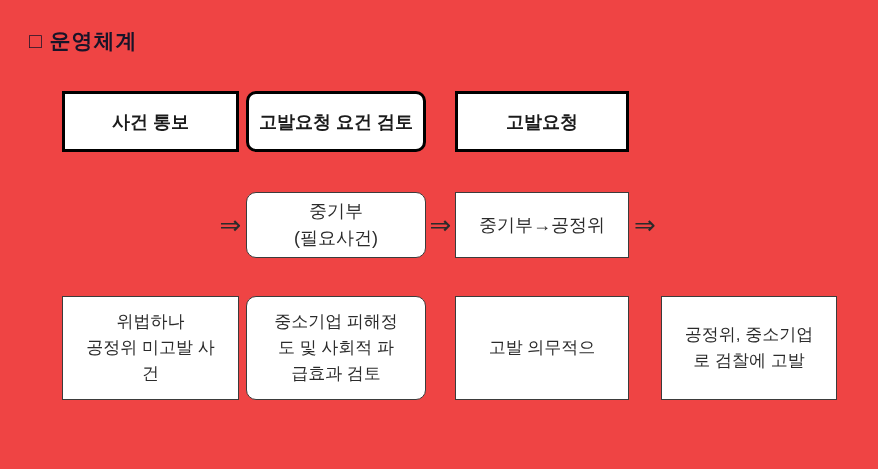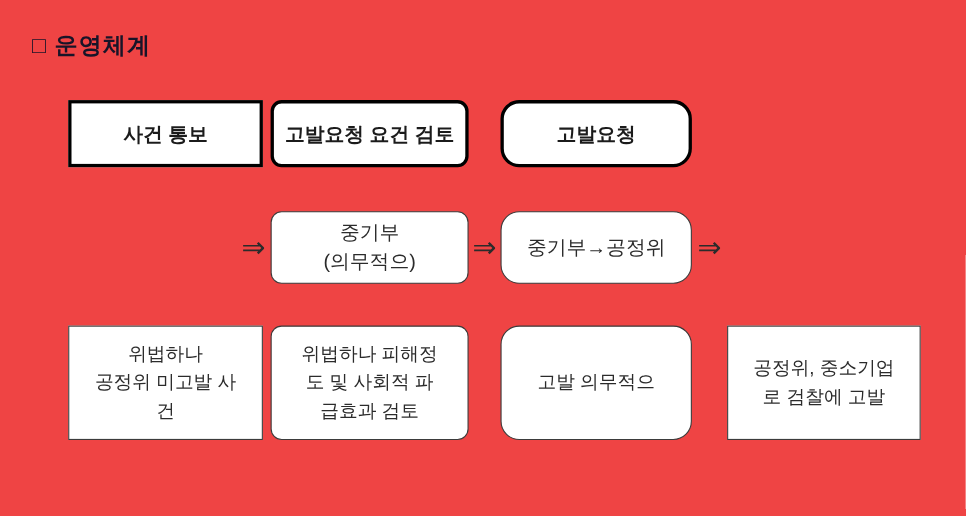--- a/index.html
+++ b/index.html
@@ -33,21 +33,21 @@
     align-items: center;
     justify-content: center;
     text-align: center;
   }
   .box span {
     white-space: pre-line;
   }
   
   .c1 { left: 38px;  width: 177px; margin-left: 24px; }
   .c2 { left: 246px; width: 180px; border-radius: 10px; }
-  .c3 { left: 455px; width: 174px; border-radius: 17px; }
+  .c3 { left: 455px; width: 174px; }
   .c4 { left: 661px; width: 176px; }
   
   .row-header { top: 91px;  height: 61px;  border: 3px solid #000000; }
   .row-flow   { top: 192px; height: 66px;  border: 1.5px solid #3b3b3b; }
   .row-desc   { top: 296px; height: 104px; border: 1.5px solid #3b3b3b; }
 
   .row-header span {
     font-size: 18px;
     font-weight: bold;
     color: #1b1b1b;
@@ -89,35 +89,35 @@
   <div class="box row-header c2">
     <span>고발요청 요건 검토</span>
   </div>
   <div class="box row-header c3">
     <span>고발요청</span>
   </div>
 
   <div class="flow-arrow a1">⇒</div>
   <div class="box row-flow c2">
     <span>중기부
-(의무적으)</span>
+(필요사건)</span>
   </div>
   <div class="flow-arrow a2">⇒</div>
   <div class="box row-flow c3">
     <span>중기부→공정위</span>
   </div>
   <div class="flow-arrow a3">⇒</div>
 
   <div class="box row-desc c1">
     <span>위법하나
 공정위 미고발 사
 건</span>
   </div>
   <div class="box row-desc c2">
-    <span>위법하나 피해정
+    <span>중소기업 피해정
 도 및 사회적 파
 급효과 검토</span>
   </div>
   <div class="box row-desc c3">
     <span>고발 의무적으</span>
   </div>
   <div class="box row-desc c4">
     <span>공정위, 중소기업
 로 검찰에 고발</span>
   </div>

